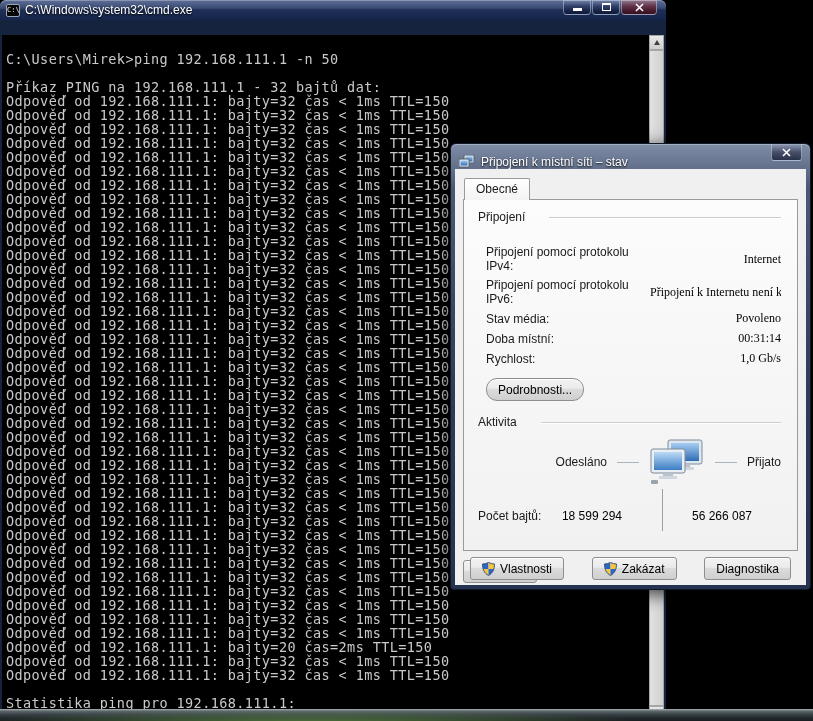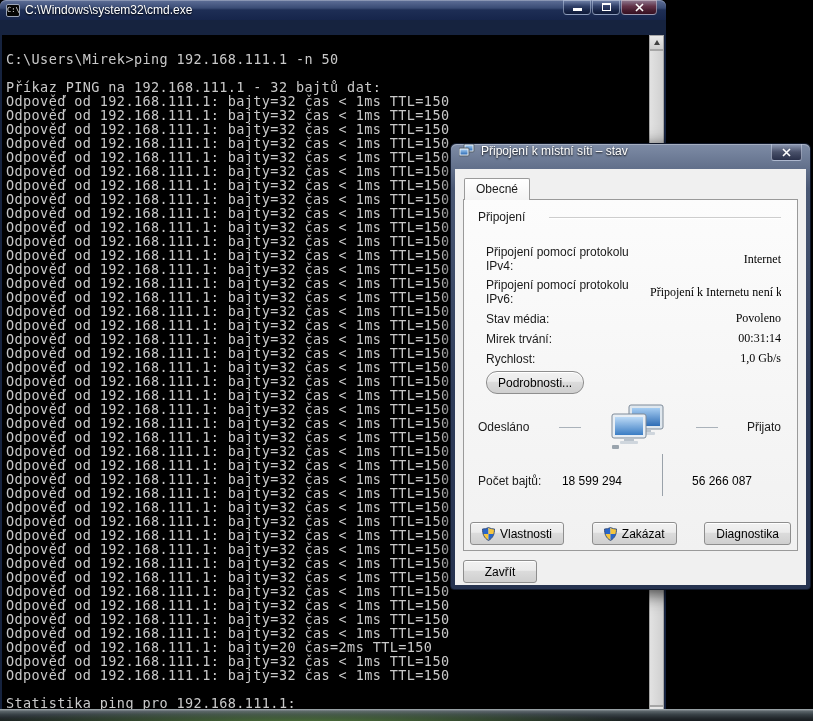--- a/index.html
+++ b/index.html
@@ -40,21 +40,21 @@
   .arr-up { width:0; height:0; border-left:3.5px solid transparent; border-right:3.5px solid transparent; border-bottom:5px solid #404040; }
   .arr-down { width:0; height:0; border-left:3.5px solid transparent; border-right:3.5px solid transparent; border-top:5px solid #404040; }
   .sb-thumb { position:absolute; left:0; right:0; top:15px; bottom:15px;
     background:linear-gradient(90deg,#e2e2e2,#d0d0d0); border:1px solid #a6a6a6; }
 
   
   .dialog { position:absolute; left:450px; top:143px; width:361px; height:447px; z-index:40;
     border:1px solid #10182a; border-radius:6px 6px 4px 4px;
     background:linear-gradient(180deg,#7e8ca6 0%, #4a5874 10%, #2e3c5a 55%, #263350 100%);
     box-shadow:0 4px 18px rgba(0,0,0,.75); }
-  .dlg-titlebar { height:25px; display:flex; align-items:flex-start; gap:6px; padding:0 8px;
+  .dlg-titlebar { height:25px; display:flex; align-items:flex-end; gap:6px; padding:0 8px;
     color:#fff; font-size:12px; text-shadow:0 1px 2px #000;
     box-shadow:inset 0 1px 0 rgba(255,255,255,.3); border-radius:6px 6px 0 0; }
   .dlg-close { position:absolute; right:8px; top:0; width:31px; height:17px;
     border:1px solid rgba(200,210,230,.6); border-top:none; border-radius:0 0 3px 3px;
     display:flex; align-items:center; justify-content:center;
     background:linear-gradient(180deg, rgba(160,170,195,.55), rgba(55,60,85,.7) 50%, rgba(25,30,55,.8)); }
   .dlg-client { position:absolute; left:4px; right:4px; top:25px; bottom:4px;
     background:#f0f0f0; padding:8px 8px 0; font-size:12px; color:#1a1a1a; }
 
   .tab { display:inline-block; padding:3px 11px 4px; margin-left:1px; position:relative; top:1px; z-index:2;
@@ -68,24 +68,24 @@
 
   .conn-rows { margin:21px 0 0 8px; }
   .conn-row { display:flex; align-items:center; margin-bottom:5px; }
   .conn-label { width:164px; flex:none; line-height:14px; }
   .conn-value { flex:1; text-align:right; white-space:nowrap; overflow:hidden; color:#000;font-family:Liberation Serif, serif; }
 
   .win-btn { font-family:"Liberation Sans",sans-serif; font-size:12px; color:#000;
     height:23px; padding:0 11px; border:1px solid #8e8e8e; border-radius:3px;
     background:linear-gradient(180deg,#f2f2f2,#ebebeb 45%,#dcdcdc 46%,#cfcfcf);
     box-shadow:inset 0 1px 0 #fff; display:inline-flex; align-items:center; justify-content:center; gap:5px; }
-  .details-btn { margin:0 0 0 8px;border-radius:11px; }
+  .details-btn { margin:7px 0 0 8px;border-radius:11px; }
 
   .activity-caption { margin-top:14px; }
-  .activity-row { margin-top:10px; display:flex; align-items:center; justify-content:space-between; gap:10px; }
+  .activity-row { margin-top:10px; display:flex; align-items:center; justify-content:flex-end; gap:10px; }
   .hline { width:22px; height:1px; background:#aab2ba; }
   .bytes-row { margin-top:10px; display:flex; align-items:center; }
   .bytes-label { width:72px; flex:none; }
   .bytes-sent { width:72px; flex:none; text-align:right; color:#000; }
   .vdiv { width:1px; height:42px; background:#9aa2aa; margin-left:40px; position:relative; top:-6px; }
   .bytes-recv { flex:1; text-align:center; color:#000; }
 
   .btn-row { margin:20px -10px 0 -8px; display:flex; justify-content:space-between;gap:20px; }
   .bottom-row { display:flex; padding-top:9px; }
   .close-btn { width:74px; }
@@ -221,31 +221,35 @@
             </div>
             <div class="conn-row">
               <div class="conn-label">Připojení pomocí protokolu IPv6:</div>
               <div class="conn-value">Připojení k Internetu není k</div>
             </div>
             <div class="conn-row">
               <div class="conn-label">Stav média:</div>
               <div class="conn-value">Povoleno</div>
             </div>
             <div class="conn-row">
-              <div class="conn-label">Mirek trvání:</div>
+              <div class="conn-label">Doba místní:</div>
               <div class="conn-value">00:31:14</div>
             </div>
             <div class="conn-row">
               <div class="conn-label">Rychlost:</div>
               <div class="conn-value">1,0 Gb/s</div>
             </div>
           </div>
 
         <button class="win-btn details-btn">Podrobnosti...</button>
 
+        <div class="group-caption activity-caption">
+          <span>Aktivita</span>
+          <div class="rule"></div>
+        </div>
 
         <div class="activity-row">
           <span>Odesláno</span>
           <div class="hline"></div>
           <svg width="56" height="46" viewBox="0 0 56 46">
             <defs>
               <linearGradient id="scr1" x1="0" y1="0" x2="0" y2="1">
                   <stop offset="0" stop-color="#a6cdf2"></stop>
                   <stop offset="1" stop-color="#2f6db5"></stop>
                 </linearGradient>

